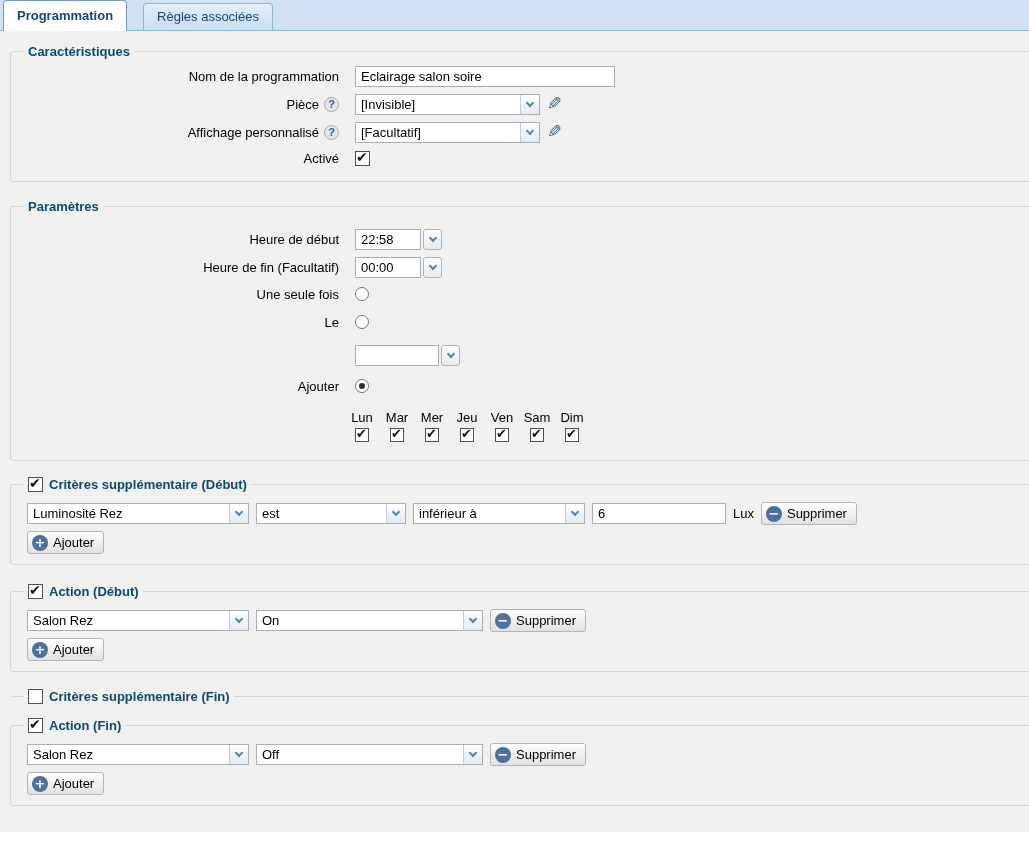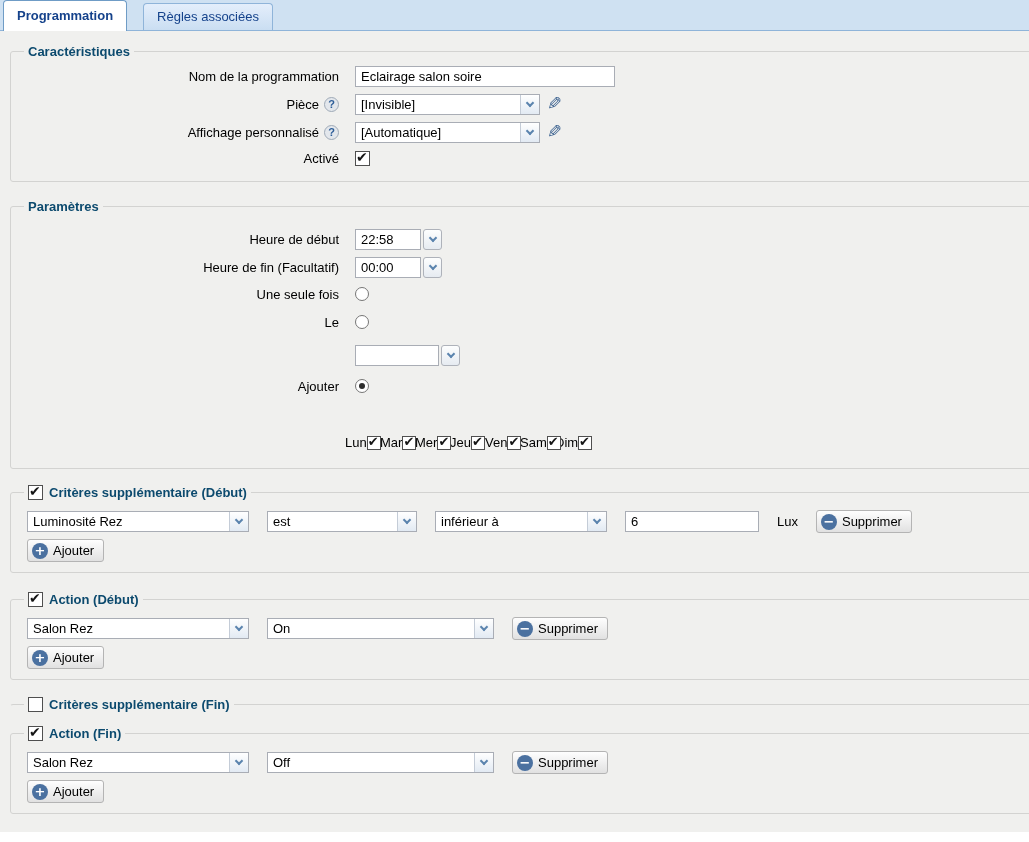--- a/index.html
+++ b/index.html
@@ -44,21 +44,21 @@
   .mb-critdeb { margin-bottom:19px !important; }
   .mb-actdeb { margin-bottom:17px !important; }
   .mb-critfin { margin-bottom:13px !important; }
 
   
   .frow { display:flex; align-items:center; min-height:26px; margin-bottom:2px; }
   .flabel {
     width:320px; margin-right:16px; display:flex; justify-content:flex-end;
     align-items:center; gap:5px; white-space:nowrap;
   }
-  .crow { display:flex; align-items:center; margin:6px 0 6px 8px; gap:18px; }
+  .crow { display:flex; align-items:center; margin:6px 0 6px 8px; gap:7px; }
   .arow { margin:4px 0 0 8px; }
 
   
   .tinput, .field {
     height:21px; background:#fff; border:1px solid #a9adb5; padding:0 5px;
     font-family:inherit; font-size:13px; color:#000; display:inline-flex; align-items:center;
   }
   .combo { display:inline-flex; align-items:stretch; height:21px; background:#fff; border:1px solid #a9adb5; }
   .combo .val { flex:1; display:flex; align-items:center; padding:0 5px; white-space:nowrap; overflow:hidden; }
   .trigger {
@@ -77,21 +77,21 @@
 
   
   .cb { width:15px; height:15px; background:#fff; border:1px solid #4f4f4f; position:relative; flex:none; cursor:pointer; }
   .cb.checked::before { content:"\2714"; position:absolute; left:0px; top:-3px; font-size:14px; color:#141414; }
   .daycb { width:14px; height:14px; margin-top:3px; }
   .daycb.checked::before { font-size:13px; top:-3px; }
   .radio { width:14px; height:14px; border:1px solid #767676; border-radius:50%; background:#fff; position:relative; flex:none; cursor:pointer; }
   .radio.checked::before { content:""; position:absolute; inset:3px; background:#2d2d2d; border-radius:50%; }
 
   .days { display:flex; gap:1px; margin:12px 0 2px 326px; }
-  .day { width:34px; display:flex; flex-direction:row; align-items:flex-end;margin-top:23px; }
+  .day { width:34px; display:flex; flex-direction:column; align-items:center; }
 
   
   .help {
     width:15px; height:15px; border-radius:50%; background:#e3e7ec; border:1px solid #9faab7;
     color:#2d5e98; font-size:11px; font-weight:bold; display:inline-flex; align-items:center;
     justify-content:center; flex:none; cursor:pointer;
   }
   .pencil { color:#3d6390; font-size:18px; line-height:1; display:inline-block;
             transform:scaleX(-1); margin-left:7px; cursor:pointer; }
   .icircle {
@@ -148,21 +148,21 @@
       </div>
       <span class="pencil">✎</span>
     </div>
 
     <div class="frow">
       <div class="flabel">
         <span>Affichage personnalisé</span>
         <span class="help">?</span>
       </div>
       <div class="combo w185">
-        <span class="val">[Automatique]</span>
+        <span class="val">[Facultatif]</span>
         <span class="trigger">
             <span class="chev"></span>
           </span>
       </div>
       <span class="pencil">✎</span>
     </div>
 
     <div class="frow" style="min-height:22px">
       <div class="flabel">
         <span>Activé</span>

